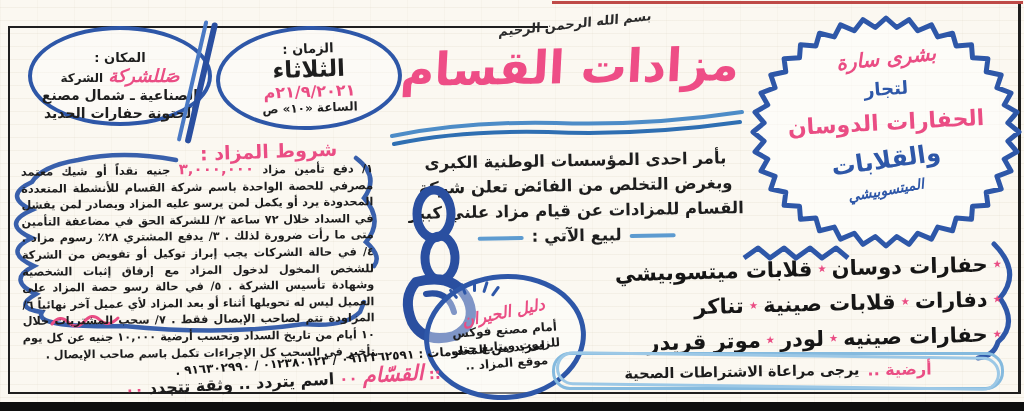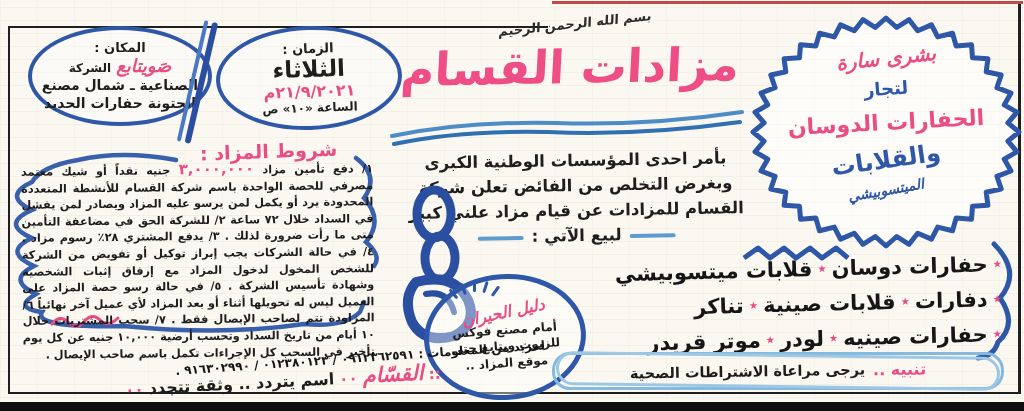--- a/index.html
+++ b/index.html
@@ -86,24 +86,24 @@
 
 <div class="page">
 
   <div class="red-line" style="left:552px;top:1px;width:471px;height:3px;"></div>
   <div class="frame-line" style="left:8px;top:26px;width:540px;height:2px;"></div>
   <div class="frame-line" style="left:8px;top:26px;width:2px;height:368px;"></div>
   <div class="frame-line" style="left:1018px;top:4px;width:3px;height:390px;"></div>
   <div class="frame-line" style="left:8px;top:392px;width:1010px;height:2px;"></div>
   <div class="bottom-bar" style="left:0;top:402px;width:1024px;height:9px;"></div>
 
-  <div class="oval" style="left:28px;top:26px;width:176px;height:92px;">
+  <div class="oval" style="left:28px;top:26px;width:176px;height:92px;justify-content:flex-end;">
     <div class="loc-label">المكان :</div>
     <div>
-      <span class="loc-brand">صَويتابع</span>
+      <span class="loc-brand">صَللشركة</span>
       <span class="loc-rest">الشركة</span>
     </div>
     <div class="loc-line">الصناعية ـ شمال مصنع</div>
     <div class="loc-line">الحتونة حفارات الحديد</div>
   </div>
 
   <div class="bars" style="left:188px;top:20px;">
     <span class="b"></span><span class="b light"></span>
   </div>
 
@@ -194,21 +194,21 @@
     </div>
     <div class="item-row" style="padding-left:14px;">
       <span class="star">٭</span><span>حفارات صينيه</span><span class="star">٭</span><span>لودر</span><span class="star">٭</span><span>موتر قريدر</span>
     </div>
   </div>
 
   <div class="cloud" style="left:552px;top:352px;width:452px;height:38px;">
     <div class="rect"></div>
     <div class="rect r2"></div>
     <div class="cloud-text">
-      <span class="notice-lead">تنبيه ..</span>
+      <span class="notice-lead">أرضية ..</span>
       <span class="notice-text">يرجى مراعاة الاشتراطات الصحية</span>
     </div>
   </div>
 
   <div class="contact" style="left:175px;top:351px;">
     <span>لمزيد من المعلومات :</span>
     <span>٠٩١٢٣٦٢٥٩١ / ٠١٢٣٨٠١٢٣ / ٩١٦٣٠٢٩٩٠ .</span>
   </div>
 
   <div class="slogan" style="left:125px;top:368px;">

